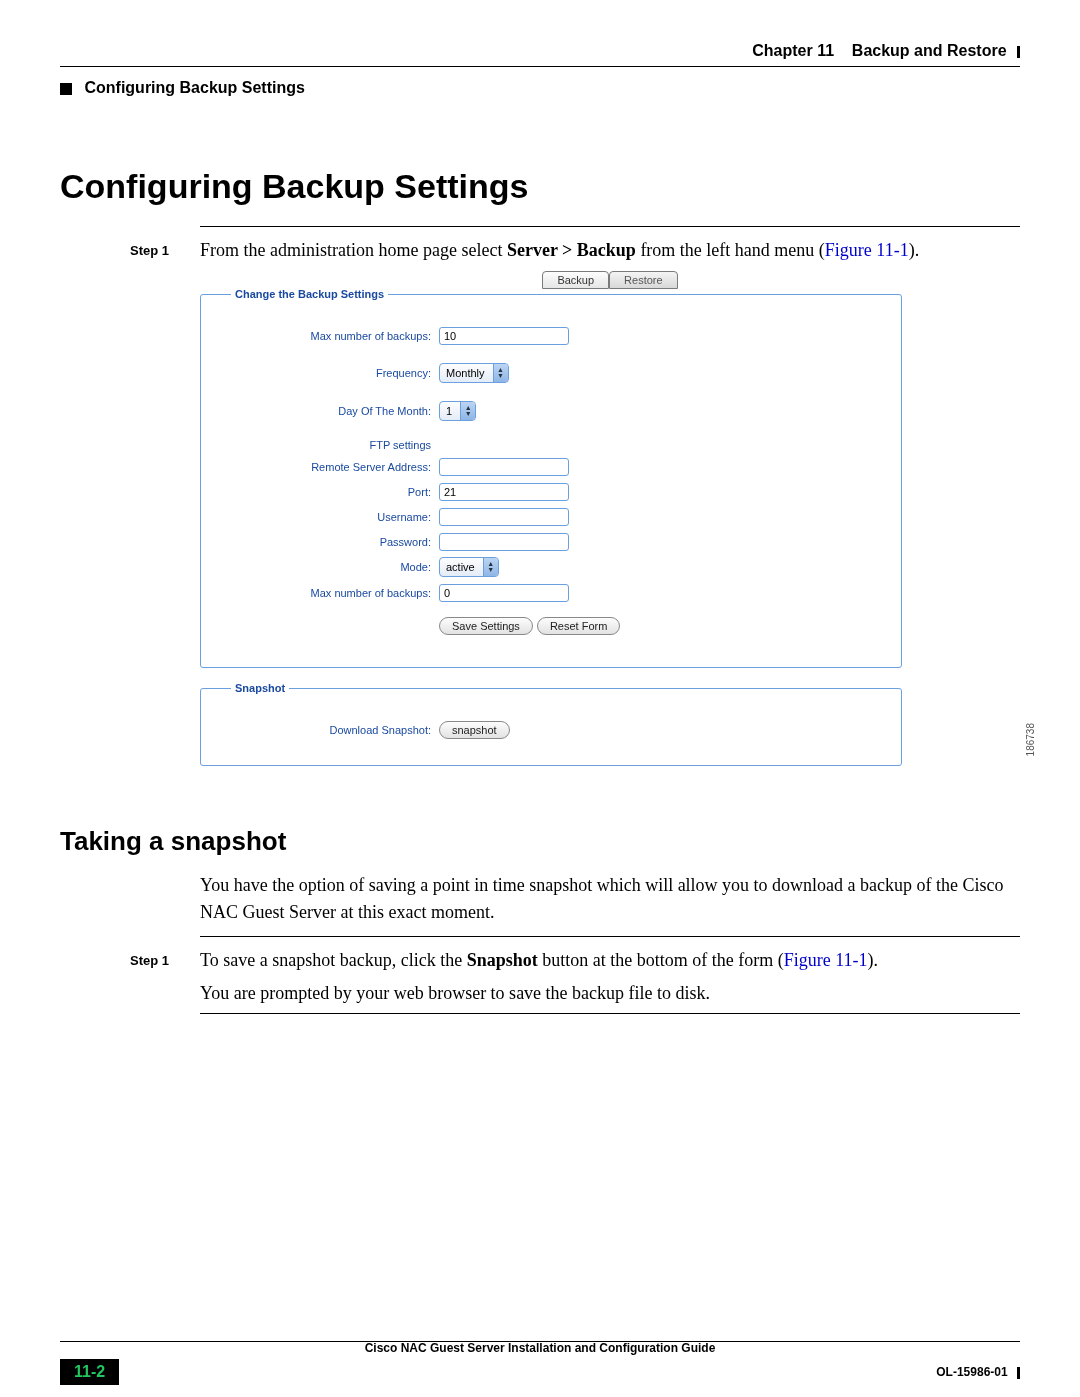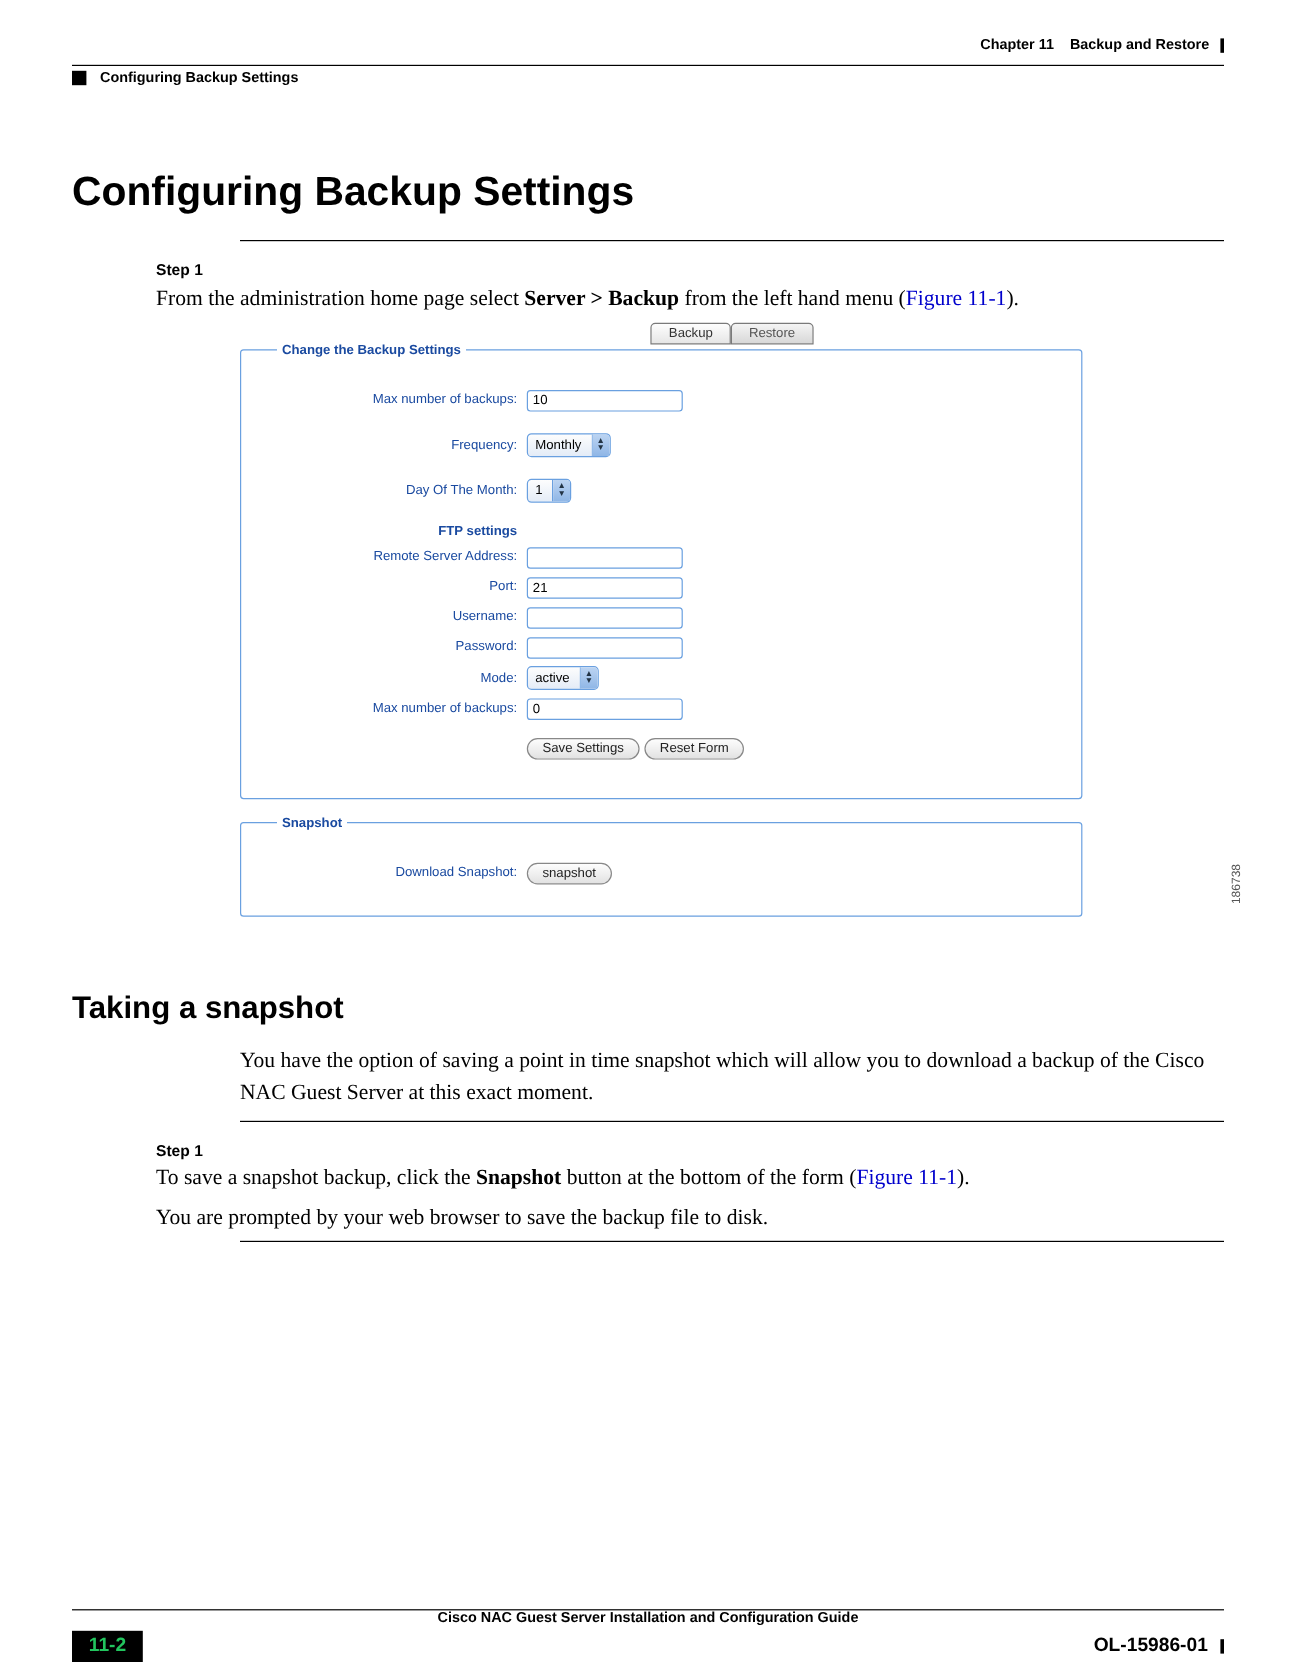--- a/index.html
+++ b/index.html
@@ -13,25 +13,26 @@
   .page {
     padding: 30px 60px 30px 60px;
     box-sizing: border-box;
     min-height: 1397px;
     position: relative;
   }
 
   
   .runhead {
     font-family: Arial, Helvetica, sans-serif;
-    font-size: 12px;
+    font-size: 16px;
     font-weight: bold;
     height: 24px;
     border-bottom: 1px solid #000;
     margin-bottom: 2px;
+    margin-top: 12px;
   }
   .runhead-left {
     float: left;
   }
   .runhead-right {
     float: right;
   }
   .runhead-right .vbar {
     display: inline-block;
     width: 3px;
@@ -61,21 +62,20 @@
     font-weight: bold;
     font-size: 26px;
     margin: 60px 0 15px 0;
   }
 
   .step-row {
     display: flex;
     margin: 10px 0 6px 70px;
     font-size: 18px;
     line-height: 1.5;
-    flex-direction: column;
   }
   .step-label {
     font-family: Arial, Helvetica, sans-serif;
     font-weight: bold;
     font-size: 13px;
     width: 70px;
     flex-shrink: 0;
     padding-top: 4px;
   }
   .step-body { flex: 1; }
@@ -150,21 +150,21 @@
   }
   .form-row .lbl {
     width: 200px;
     text-align: right;
     font-family: Arial, sans-serif;
     font-size: 11px;
     color: #1a4aa0;
     padding-right: 8px;
   }
   .form-row .lbl.subhead {
-    font-weight: bold;
+    font-weight: normal;
   }
   .form-row .val input[type=text],
   .form-row .val input[type=password] {
     font-family: Arial, sans-serif;
     font-size: 11px;
     padding: 2px 4px;
     border: 1px solid #6aa0e0;
     border-radius: 3px;
     width: 120px;
     background: #fff;
@@ -238,21 +238,21 @@
     background: #000;
     color: #22c55e;
     font-family: Arial, Helvetica, sans-serif;
     font-weight: bold;
     font-size: 16px;
     padding: 4px 14px;
   }
   .foot-right {
     margin-left: auto;
     font-family: Arial, Helvetica, sans-serif;
-    font-size: 16px;
+    font-size: 12px;
     font-weight: bold;
   }
   .foot-right .vbar {
     display: inline-block;
     width: 3px;
     height: 12px;
     background: #000;
     vertical-align: middle;
     margin-left: 6px;
   }

